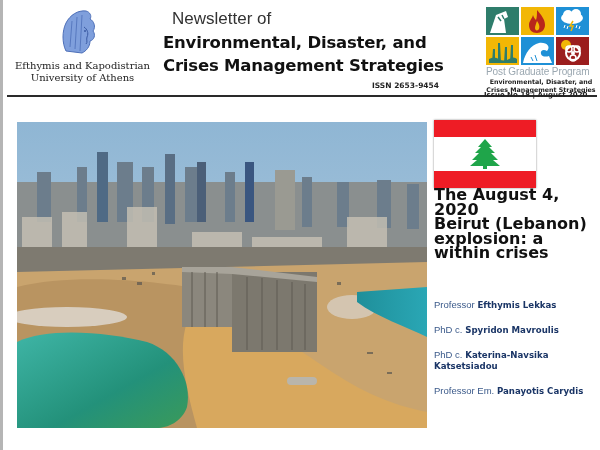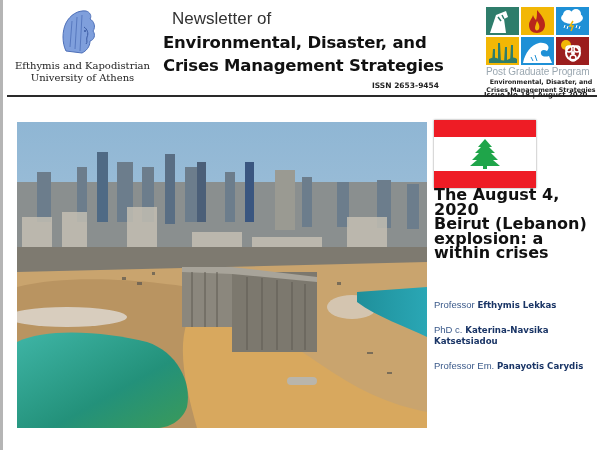--- a/index.html
+++ b/index.html
@@ -209,20 +209,24 @@
   <div>within crises</div>
 </div>
 
 <div class="authors">
   <div class="author">
     <span class="role">Professor</span>
     <span class="name">Efthymis Lekkas</span>
   </div>
   <div class="author">
     <span class="role">PhD c.</span>
+    <span class="name">Spyridon Mavroulis</span>
+  </div>
+  <div class="author">
+    <span class="role">PhD c.</span>
     <span class="name">Katerina-Navsika</span><br>
     <span class="name">Katsetsiadou</span>
   </div>
   <div class="author">
     <span class="role">Professor Em.</span>
     <span class="name">Panayotis Carydis</span>
   </div>
 </div>
 
 </body></html>

